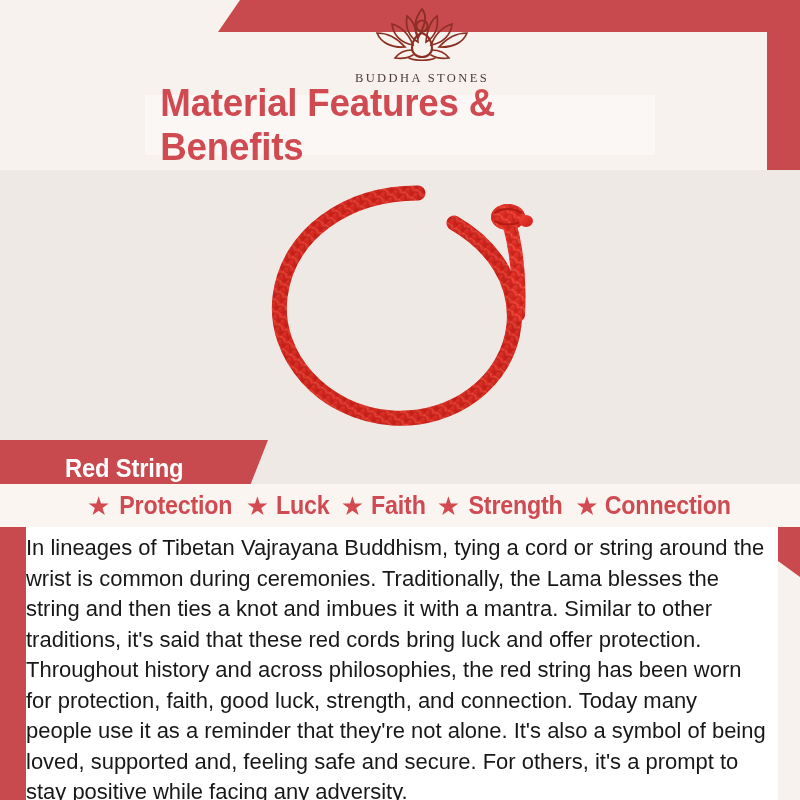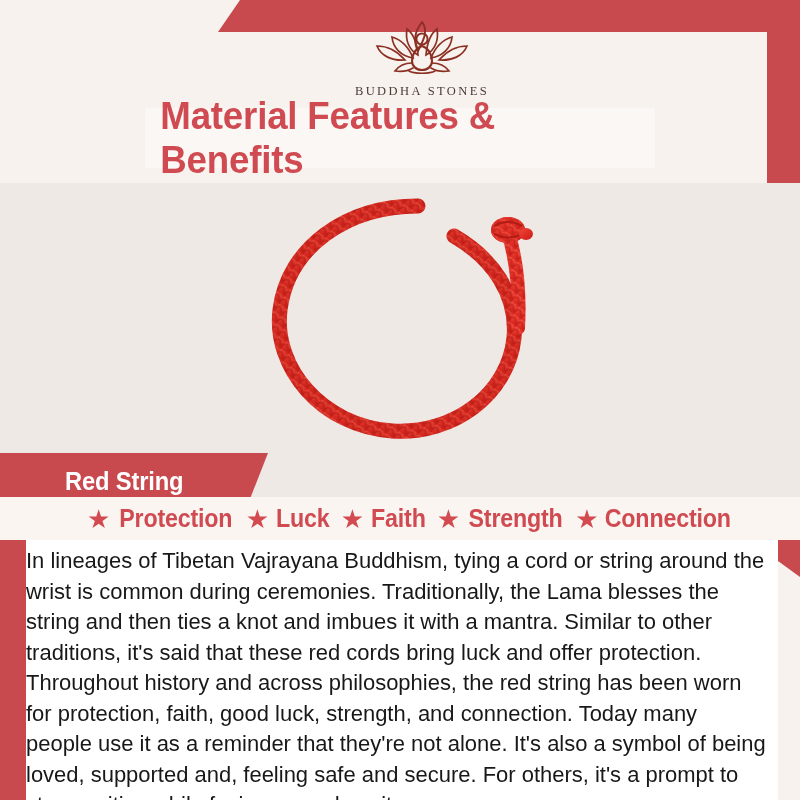--- a/index.html
+++ b/index.html
@@ -16,21 +16,21 @@
   .bar-top   { top:0;  left:218px; right:0;  height:32px;
                clip-path:polygon(22px 0, 100% 0, 100% 100%, 0 100%); }
   .bar-right { top:32px; right:0; width:33px; height:545px;
                clip-path:polygon(0 0, 100% 0, 100% 100%, 0 calc(100% - 24px)); }
   .bar-left  { left:0; top:200px; width:33px; height:600px;
                clip-path:polygon(0 24px, 100% 0, 100% 100%, 0 100%); }
   .bar-bottom{ left:0; bottom:0; width:618px; height:33px;
                clip-path:polygon(0 0, 100% 0, calc(100% - 24px) 100%, 0 100%); }
 
   
-  .header { position:relative; z-index:3; padding-top:13px; text-align:center;margin-left:44px; }
+  .header { position:relative; z-index:3; text-align:center;margin-left:44px; }
   .logo-mark { display:block; margin:0 auto; }
   .brand-word {
     font-family:"Liberation Serif", serif;
     font-size:12.5px;
     letter-spacing:2.4px;
     color:#4a3a36;
     margin-top:3px;
   }
 
   

